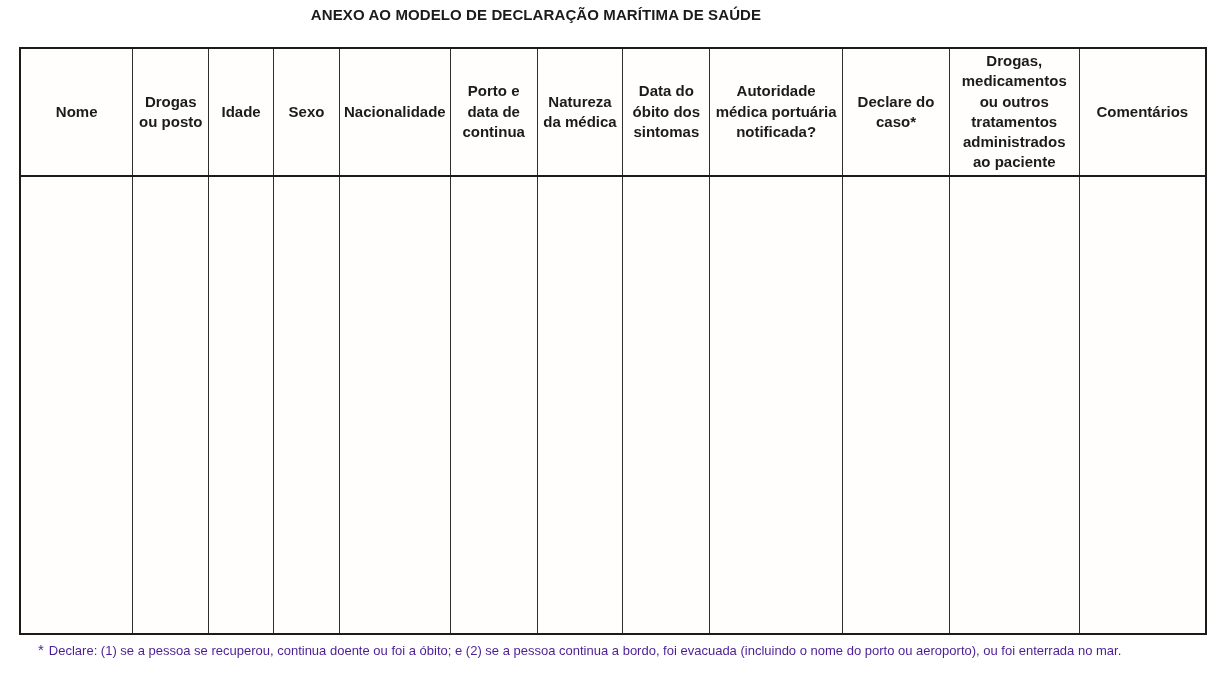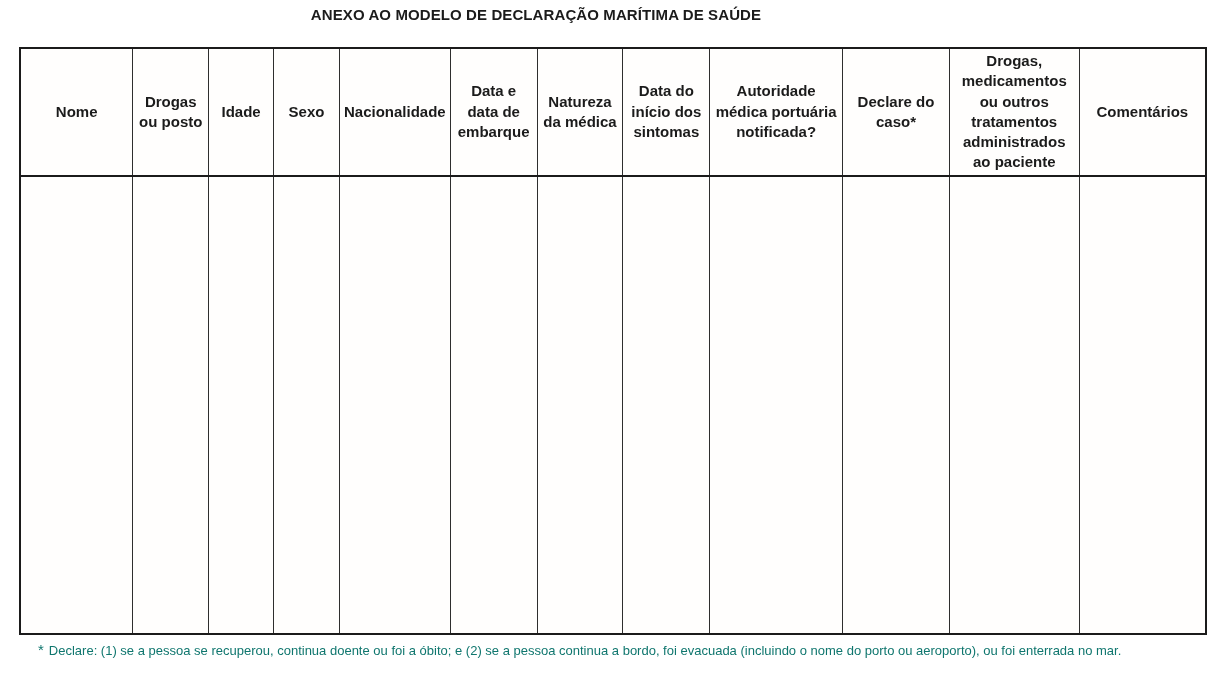--- a/index.html
+++ b/index.html
@@ -53,21 +53,21 @@
     padding: 0;
     background: #fffefd;
   }
   .footnote {
     position: absolute;
     top: 627px;
     left: 38px;
     width: 1150px;
     font-size: 13px;
     line-height: 20px;
-    color: #0f766e;
+    color: #4c1d95;
   }
   .footnote .marker {
     font-size: 15px;
     margin-right: 5px;
   }
 </style>
 </head>
 <body>
 
 <h1 class="page-title">ANEXO AO MODELO DE DECLARAÇÃO MARÍTIMA DE SAÚDE</h1>
@@ -87,23 +87,23 @@
     <col style="width:10.94%">
     <col style="width:10.69%">
   </colgroup>
   <thead>
     <tr>
       <th>Nome</th>
       <th>Drogas ou posto</th>
       <th>Idade</th>
       <th>Sexo</th>
       <th>Nacionalidade</th>
-      <th>Data e data de embarque</th>
+      <th>Porto e data de continua</th>
       <th>Natureza da médica</th>
-      <th>Data do início dos sintomas</th>
+      <th>Data do óbito dos sintomas</th>
       <th>Autoridade médica portuária notificada?</th>
       <th>Declare do caso*</th>
       <th>Drogas, medicamentos ou outros tratamentos administrados ao paciente</th>
       <th>Comentários</th>
     </tr>
   </thead>
   <tbody>
     <tr>
       <td></td>
       <td></td>

